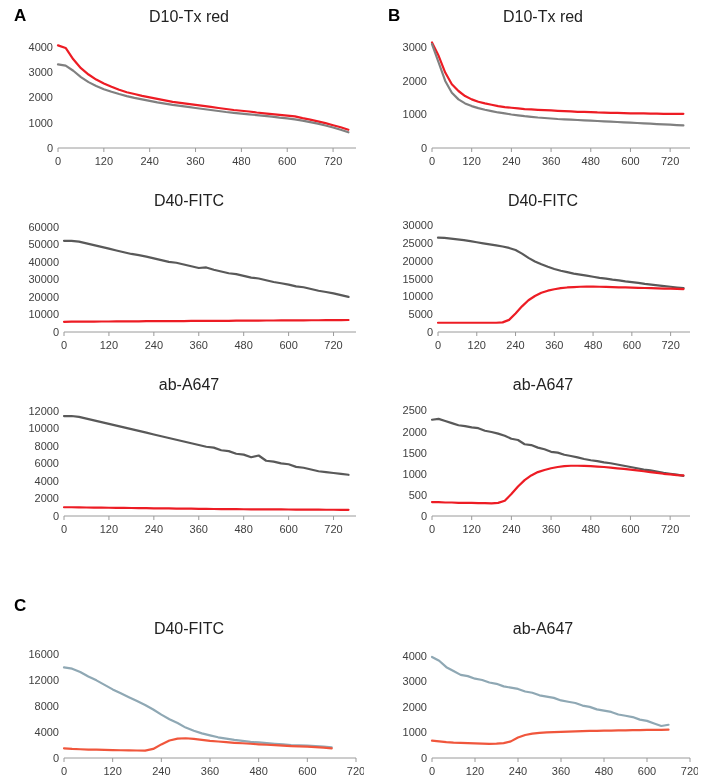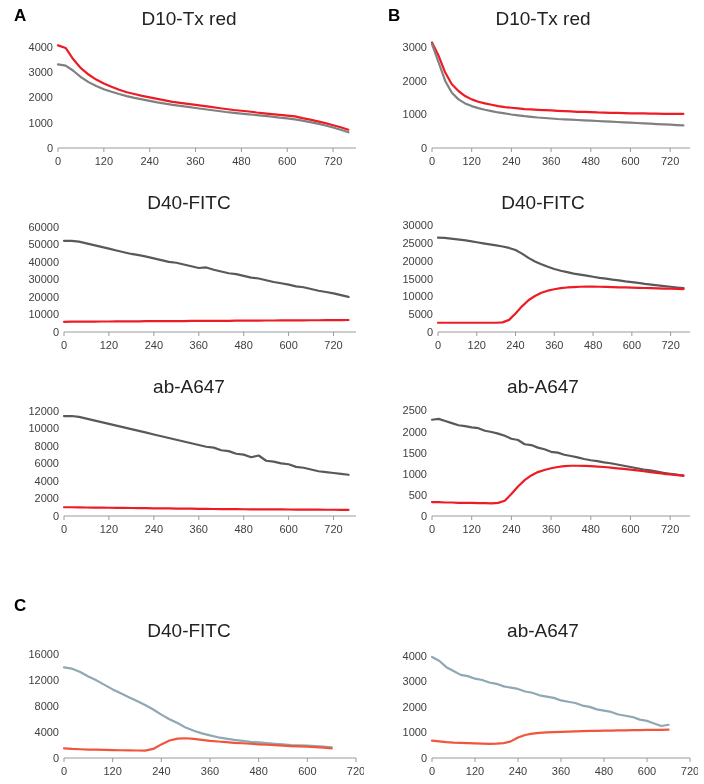--- a/index.html
+++ b/index.html
@@ -23,21 +23,21 @@
   }
   .chart {
     position: absolute;
   }
   .chart-title {
     position: absolute;
     top: 0;
     left: 0;
     width: 100%;
     text-align: center;
-    font-size: 19px;
+    font-size: 16px;
     color: #222;
     white-space: nowrap;
   }
   .plot-svg {
     position: absolute;
     left: 0;
     top: 0;
   }
   .tick-label {
     font-size: 11px;

